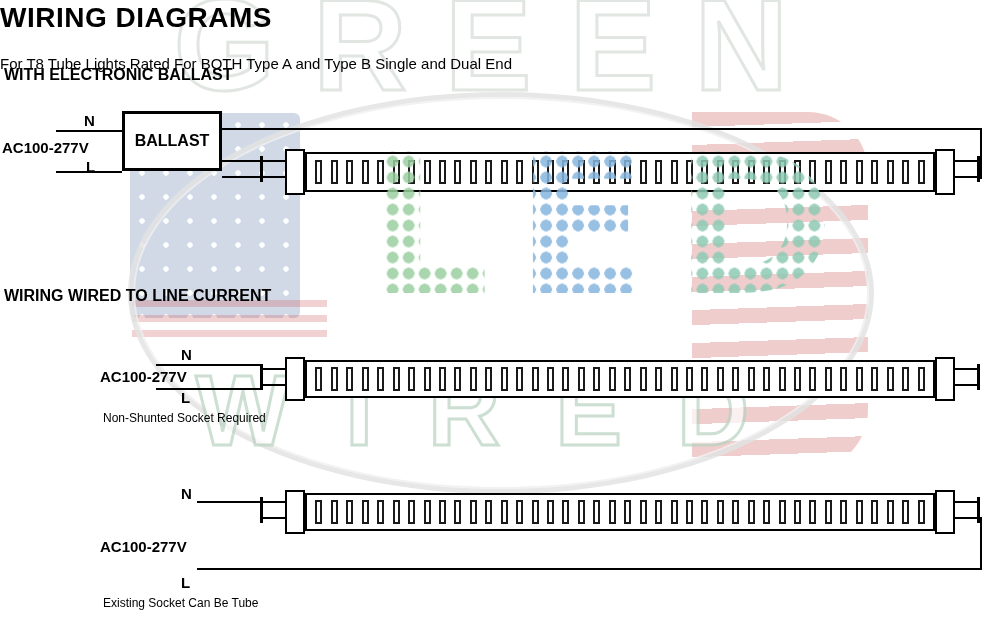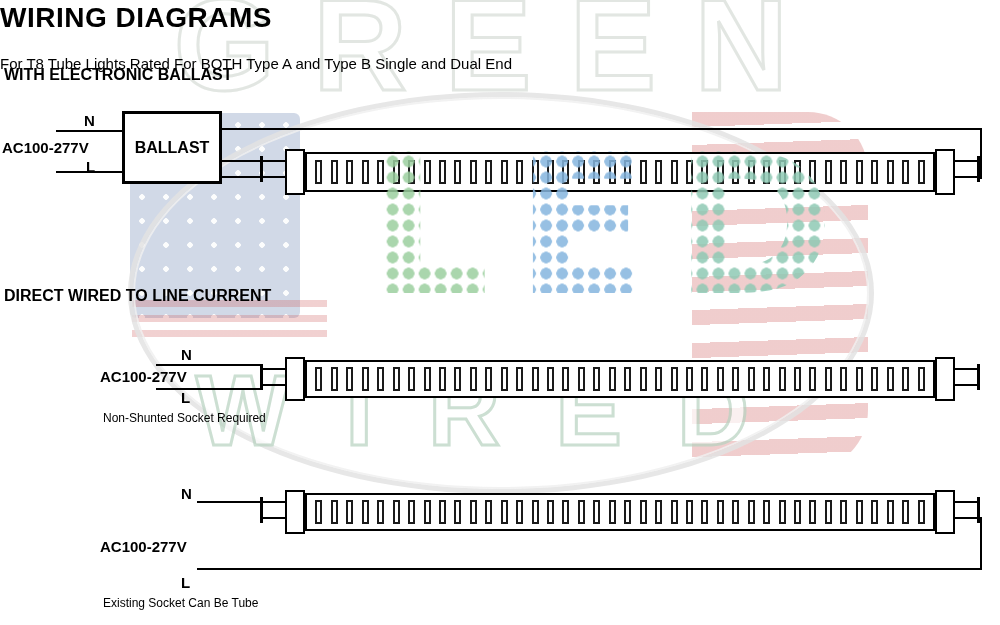--- a/index.html
+++ b/index.html
@@ -45,21 +45,21 @@
     font-size:28px;font-weight:800;letter-spacing:.5px;}
   .subtitle{position:absolute;top:55px;left:0;right:0;text-align:left;z-index:6;
     font-size:15px;}
   
   .heading{position:absolute;font-weight:bold;font-size:16px;z-index:2;white-space:nowrap;}
   .lbl{position:absolute;font-weight:bold;font-size:15px;z-index:3;white-space:nowrap;}
   .note{position:absolute;font-weight:normal;font-size:12px;z-index:3;white-space:nowrap;}
   .wire{position:absolute;background:var(--wire,#000);z-index:2;}
   .wh{height:2px;}
   .wv{width:2px;}
-  .ballast{position:absolute;left:122px;top:111px;width:100px;height:73px;z-index:2;
+  .ballast{position:absolute;left:122px;top:111px;width:100px;height:60px;z-index:2;
     border:3px solid #000;background:#fff;box-sizing:border-box;
     display:flex;align-items:center;justify-content:center;
     font-weight:bold;font-size:16px;}
   .tube{position:absolute;z-index:2;}
   .cap{position:absolute;top:1px;bottom:1px;width:20px;border:2px solid #000;
     background:#fff;box-sizing:border-box;}
   .cap.cl{left:0;}
   .cap.cr{right:0;}
   .tbody{position:absolute;left:20px;right:20px;top:4px;bottom:4px;border:2px solid #000;
     background:#fff;box-sizing:border-box;display:flex;align-items:center;
@@ -154,21 +154,21 @@
         <div class="seg"></div>
         <div class="seg"></div>
         <div class="seg"></div>
       </div>
     <div class="cap cr"></div>
     <div class="pin rt"></div>
     <div class="pin rb"></div>
     <div class="plate pr"></div>
   </div>
 
-  <div class="heading" style="left:4px;top:287px">DIRECT WIRED TO LINE CURRENT</div>
+  <div class="heading" style="left:4px;top:287px">WIRING WIRED TO LINE CURRENT</div>
 
   <div class="lbl" style="left:181px;top:346px">N</div>
   <div class="lbl" style="left:100px;top:368px">AC100-277V</div>
   <div class="lbl" style="left:181px;top:389px">L</div>
 
   <div class="wire wh" style="left:156px;top:364px;width:107px"></div>
   <div class="wire wh" style="left:156px;top:388px;width:107px"></div>
 
   <div class="tube" style="left:285px;top:356px;width:670px;height:46px">
     <div class="plate pl"></div>

